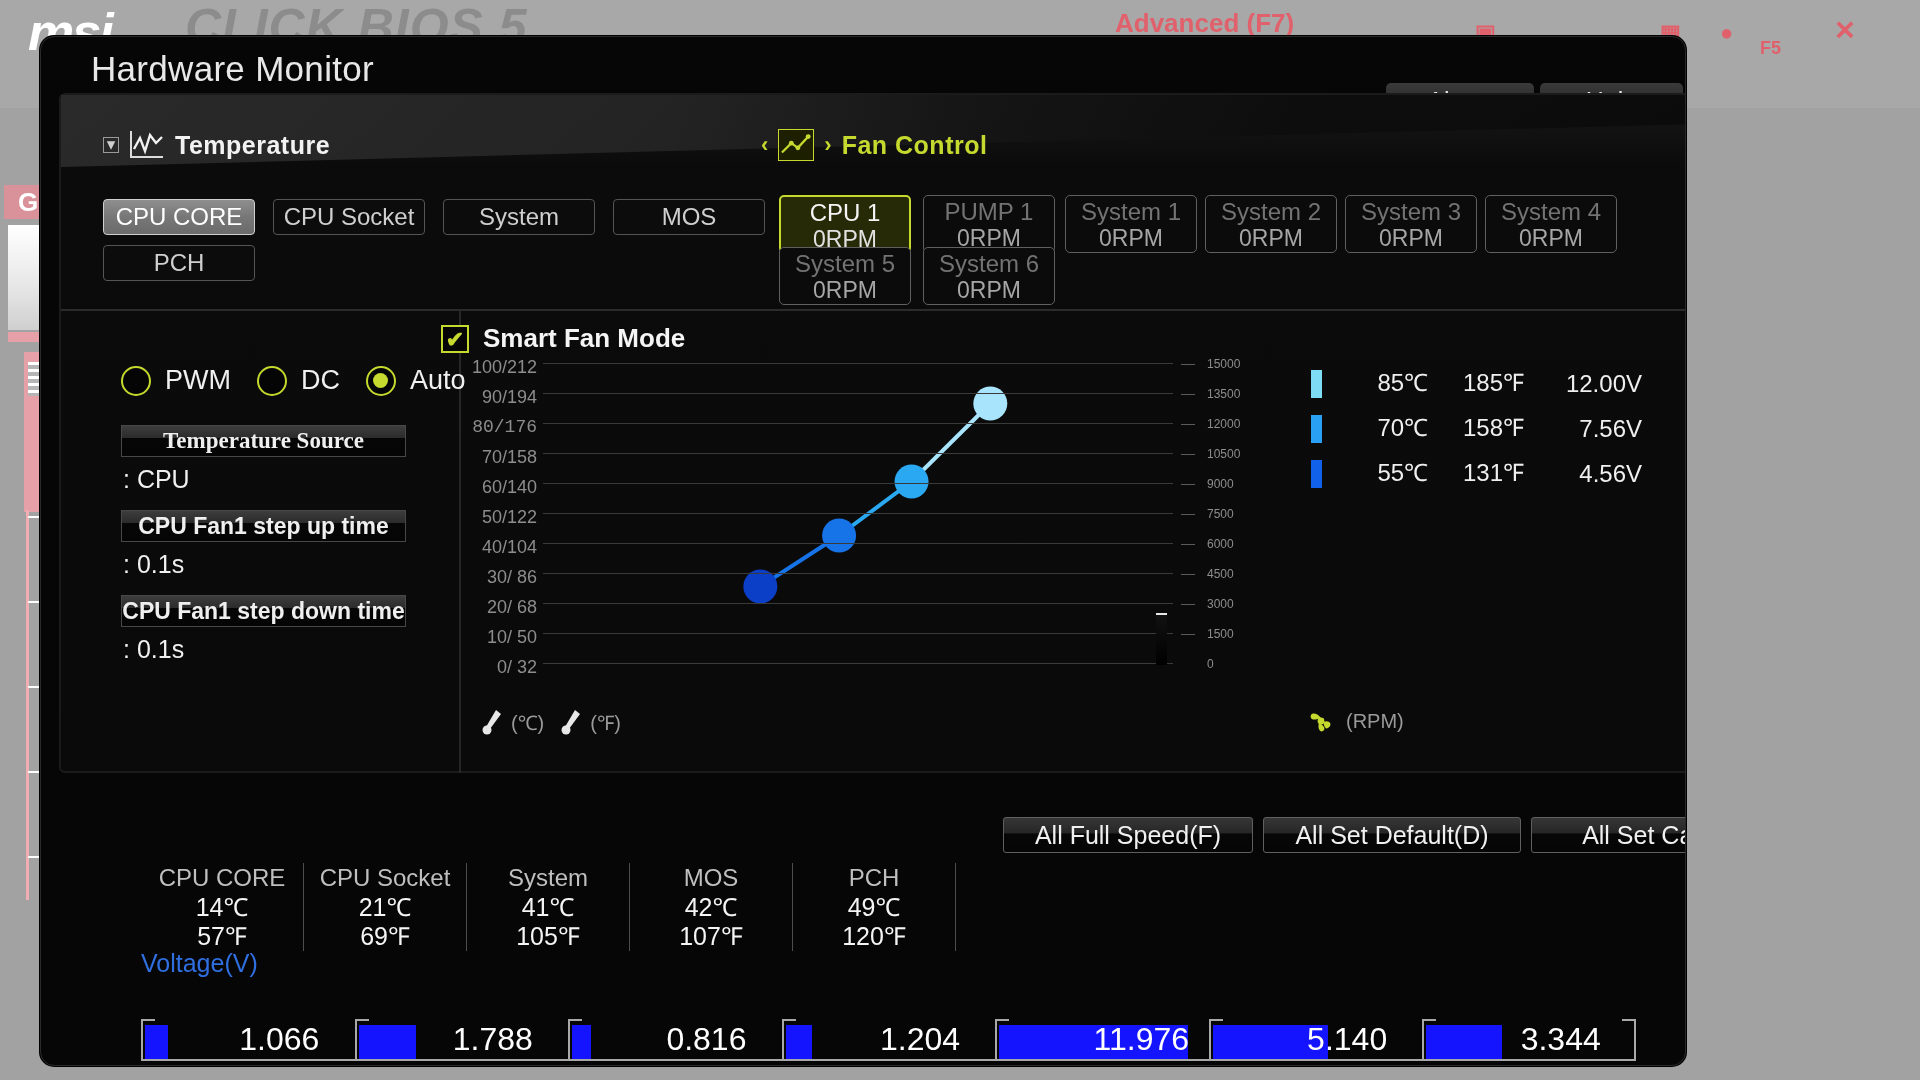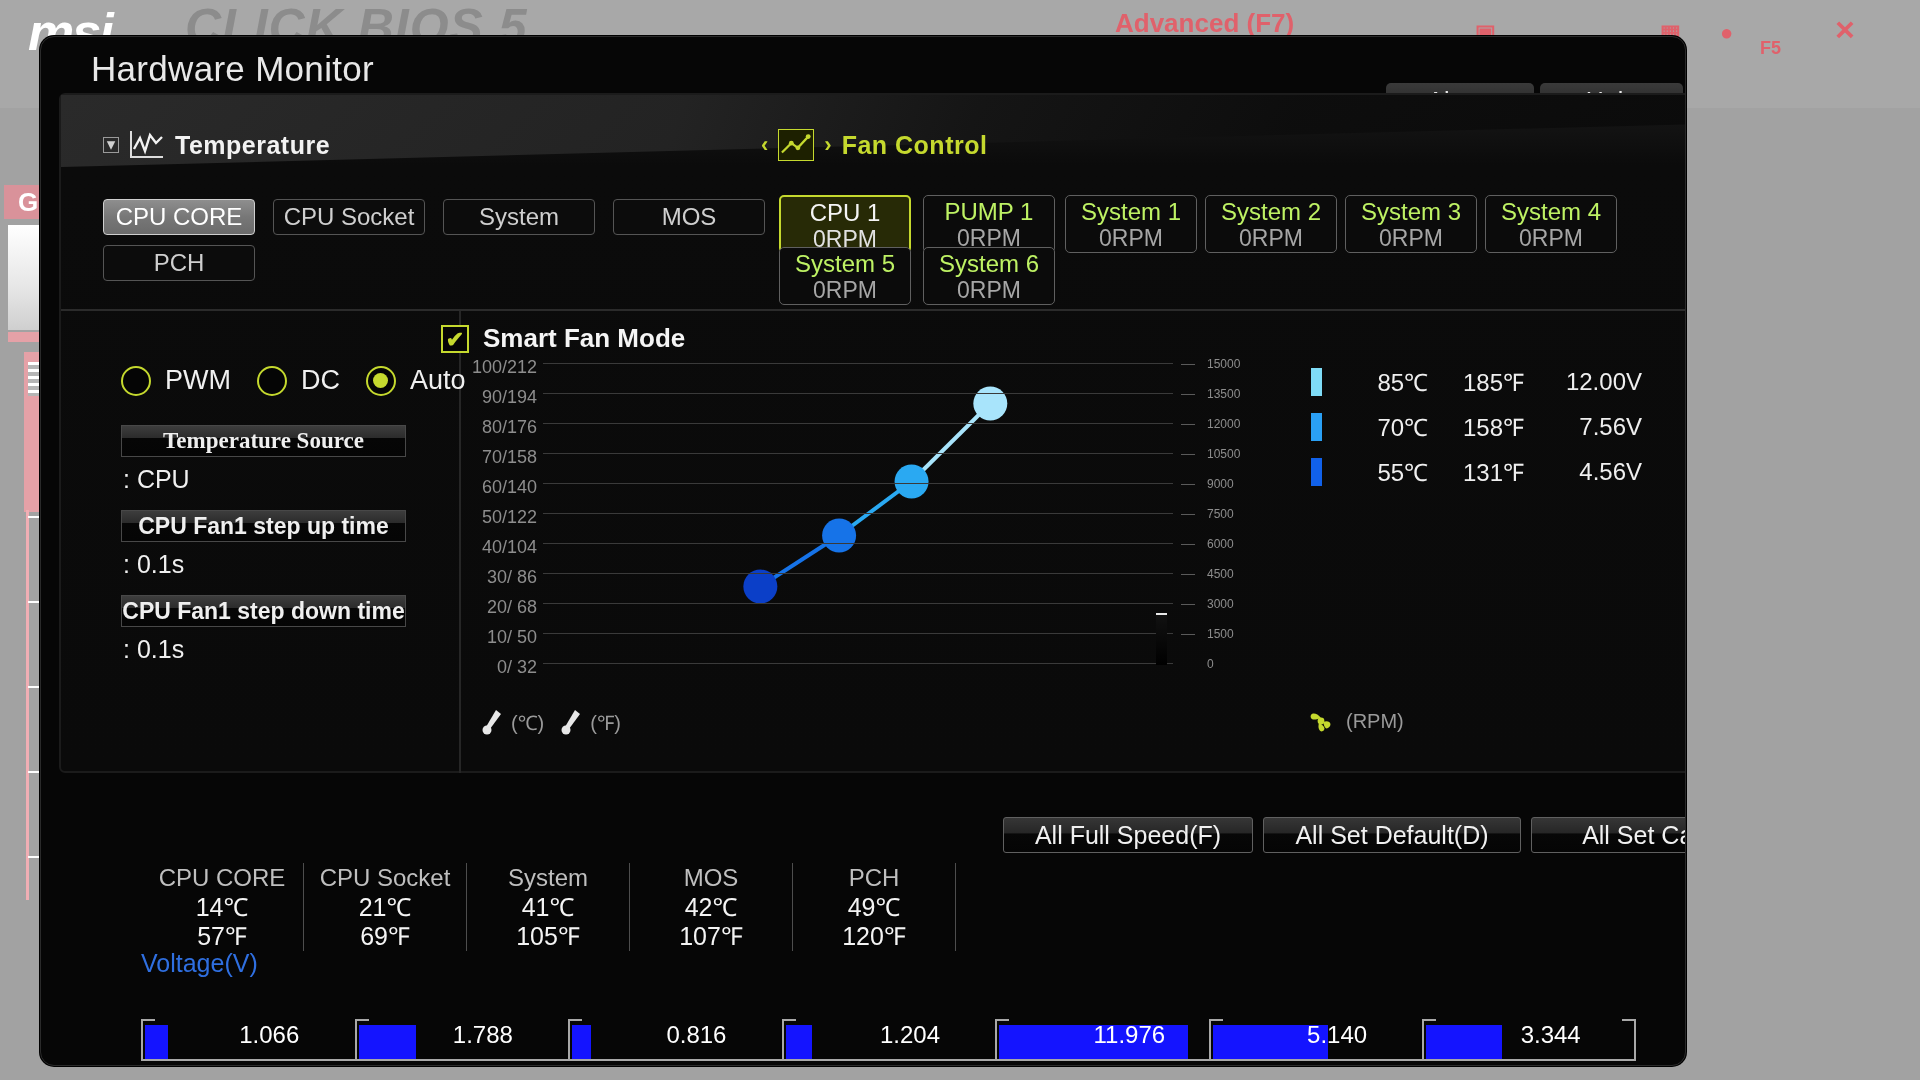--- a/index.html
+++ b/index.html
@@ -121,21 +121,21 @@
   .tabbtn.active {
     background: linear-gradient(180deg,#8e8e8e 0%, #777 50%, #6b6b6b 100%);
     color: #fff; border-color: #cfcfcf;
   }
   
   .fanbtn {
     position: absolute; border: 1px solid #606060; border-radius: 5px;
     background: #0b0b0b; width: 132px; height: 58px;
     text-align: center; color: #d8d8d8;
   }
-  .fanbtn .fl1 { font-size: 24px; line-height: 27px; margin-top: 2px; color: #bef264; }
+  .fanbtn .fl1 { font-size: 24px; line-height: 27px; margin-top: 2px; color: #737373; }
   .fanbtn .fl2 { font-size: 23px; line-height: 26px; color: #a6a6a6; }
   .fanbtn.active { border: 2px solid #c5d92e; background:#272a06; }
   .fanbtn.active .fl1 { color:#f5f5f5; }
   .fanbtn.active .fl2 { color:#e2e2e2; }
 
   
   #tabs-divider { position: absolute; left: 0; top: 214px; width: 1754px; height: 2px; background: #2b2b2b; }
   #col-divider   { position: absolute; left: 398px; top: 216px; width: 2px; height: 462px; background: #262626; }
 
   
@@ -171,21 +171,21 @@
   #ytix-right { position: absolute; left: 1120px; top: 262px; width: 120px; }
   .ytr { position: absolute; left: 26px; color: #8d8d8d; font-size: 12px; }
   .tick-dash { position: absolute; left: 0; width: 14px; height: 1px; background: #5a5a5a; }
 
   #rpm-bar { position: absolute; left: 1095px; top: 518px; width: 11px; height: 52px;
     background: linear-gradient(180deg,#111 0%, #000 100%); border-top:2px solid #e8e8e8; }
   .curve-svg { position: absolute; left: 0; top: 0; }
 
   
   #legend { position: absolute; left: 1250px; top: 270px; }
-  .lgrow { display: flex; align-items: center; height: 33px; margin-bottom: 12px; }
+  .lgrow { display: flex; align-items: flex-end; height: 33px; margin-bottom: 12px; }
   .lgswatch { width: 11px; height: 28px; margin-right: 30px; }
   .lgc { width: 76px; color: #efefef; font-size: 24px; text-align: right; }
   .lgf { width: 96px; color: #efefef; font-size: 24px; text-align: right; }
   .lgv { width: 118px; color: #efefef; font-size: 24px; text-align: right; }
 
   
   #chart-foot-left { position: absolute; left: 420px; top: 612px; display:flex; align-items:center; gap:6px; }
   #chart-foot-right { position: absolute; left: 1245px; top: 612px; display:flex; align-items:center; gap:10px; }
   .unit-txt { color: #9a9a9a; font-size: 20px; }
 
@@ -209,21 +209,21 @@
   .tsum .tf    { color: #f4f4f4; font-size: 25px; line-height: 29px; }
   #voltage-head { position: absolute; left: 100px; top: 912px; color: #2f6fe0; font-size: 25px; }
 
   
   #vbars { position: absolute; left: 100px; top: 982px; width: 1500px; height: 78px; }
   #vbars-axis { position: absolute; left: 0; top: 40px; width: 1495px; height: 2px; background: #a8a8a8; }
   .vcell { position: absolute; top: 0; height: 78px; }
   .vtickL { position: absolute; left: 0; top: 0; width: 2px; height: 42px; background: #a8a8a8; }
   .vtickL:before { content:''; position:absolute; left:0; top:0; width: 14px; height: 2px; background:#a8a8a8; }
   .vfill { position: absolute; bottom: 38px; background: #1414ff; }
-  .vval { position: absolute; top: 2px; color: #ffffff; font-size: 24px; }
+  .vval { position: absolute; top: 2px; color: #ffffff; font-size: 32px; }
   .vlab { position: absolute; top: 46px; color: #ffffff; font-size: 25px; white-space: nowrap; }
   #vtick-end { position: absolute; left: 1493px; top: 0; width: 2px; height: 42px; background:#a8a8a8; }
   #vtick-end:before { content:''; position:absolute; right:0; top:0; width: 14px; height: 2px; background:#a8a8a8; }
 
   
   #cursor { position: absolute; left: 1690px; top: 925px; }
 </style>
 </head>
 <body>
 
@@ -352,21 +352,21 @@
     <div class="optval" style="top:540px;">: 0.1s</div>
 
     <div id="smartfan-row">
       <div id="smart-check">✔</div>
       <div id="smart-label">Smart Fan Mode</div>
     </div>
 
     <div id="ytix-left">
         <div class="ytl" style="top: 0px;">100/212</div>
         <div class="ytl" style="top: 30px;">90/194</div>
-        <div class="ytl" style="top: 60px;">80/176</div>
+        <div class="ytl" style="top: 60px; font-family: Liberation Mono, monospace;">80/176</div>
         <div class="ytl" style="top: 90px; text-align: right;">70/158</div>
         <div class="ytl" style="top: 120px;">60/140</div>
         <div class="ytl" style="top: 150px;">50/122</div>
         <div class="ytl" style="top: 180px;">40/104</div>
         <div class="ytl" style="top: 210px;">30/ 86</div>
         <div class="ytl" style="top: 240px;">20/ 68</div>
         <div class="ytl" style="top: 270px;">10/ 50</div>
         <div class="ytl" style="top: 300px;">0/ 32</div>
       </div>
     <div id="ytix-right">

